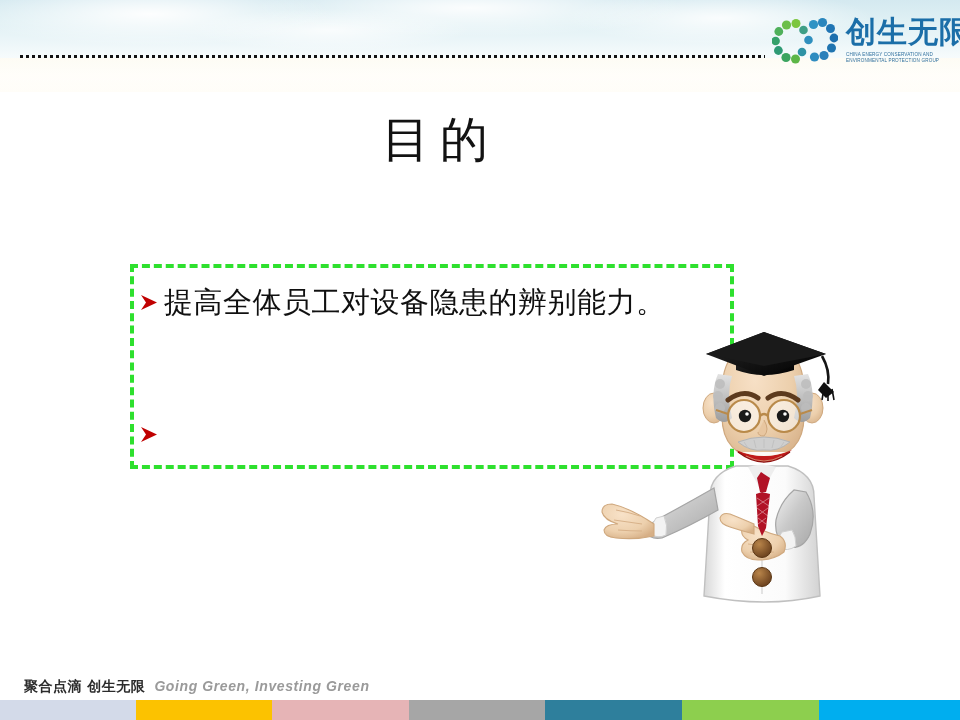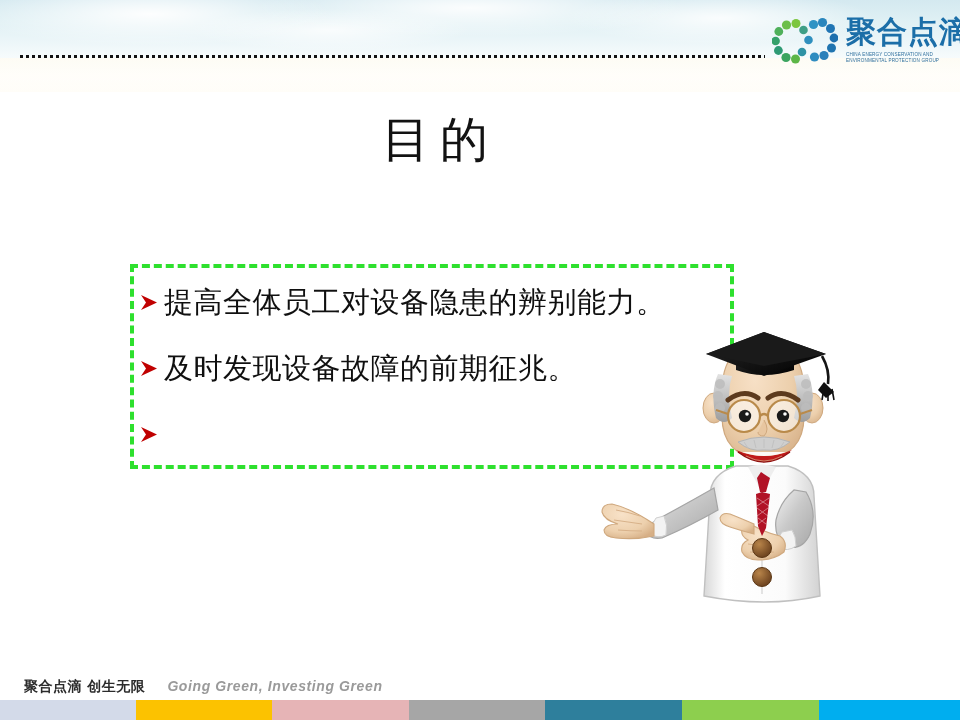--- a/index.html
+++ b/index.html
@@ -168,21 +168,21 @@
   }
   .professor svg { display: block; }
 
   
   .footer-text {
     position: absolute;
     left: 24px;
     top: 678px;
     display: flex;
     align-items: baseline;
-    gap: 22px;
+    gap: 9px;
     white-space: nowrap;
   }
   .footer-cn {
     font-family: "DejaVu Sans", sans-serif;
     font-size: 14px;
     font-weight: 700;
     color: #2b2b2b;
     letter-spacing: 0.5px;
   }
   .footer-en {
@@ -235,47 +235,39 @@
           <circle cx="50.5" cy="6.5" r="4.6" fill="#2a86bd"></circle>
           <circle cx="58.5" cy="12.5" r="4.5" fill="#2075b4"></circle>
           <circle cx="62.0" cy="22.0" r="4.4" fill="#1d6fae"></circle>
           <circle cx="59.5" cy="32.0" r="4.5" fill="#1f74b0"></circle>
           <circle cx="52.0" cy="39.5" r="4.6" fill="#2a80ba"></circle>
           <circle cx="42.5" cy="41.0" r="4.6" fill="#2f8cc0"></circle>
           <circle cx="36.5" cy="24.0" r="4.3" fill="#2e8fbe"></circle>
         </g>
       </svg>
     </div>
-    <div class="logo-wordmark">聚合点滴</div>
+    <div class="logo-wordmark">创生无限</div>
     <div class="logo-sub">
       <div>CHINA ENERGY CONSERVATION AND</div>
       <div>ENVIRONMENTAL PROTECTION GROUP</div>
     </div>
   </div>
 
   <div class="slide-title">目的</div>
 
   <div class="content-box"></div>
 
   <div class="bullets">
     <div class="bullet">
       <span class="bullet-marker">
         <svg width="26" height="26" viewBox="0 0 26 26">
           <path d="M5 5 L21 12.5 L5 20 L10 12.5 Z" fill="#c00000"></path>
         </svg>
       </span>
       <span class="bullet-text">提高全体员工对设备隐患的辨别能力。</span>
-    </div>
-    <div class="bullet">
-      <span class="bullet-marker">
-        <svg width="26" height="26" viewBox="0 0 26 26">
-          <path d="M5 5 L21 12.5 L5 20 L10 12.5 Z" fill="#c00000"></path>
-        </svg>
-      </span>
-      <span class="bullet-text">及时发现设备故障的前期征兆。</span>
     </div>
     <div class="bullet">
       <span class="bullet-marker">
         <svg width="26" height="26" viewBox="0 0 26 26">
           <path d="M5 5 L21 12.5 L5 20 L10 12.5 Z" fill="#c00000"></path>
         </svg>
       </span>
     </div>
   </div>
 

